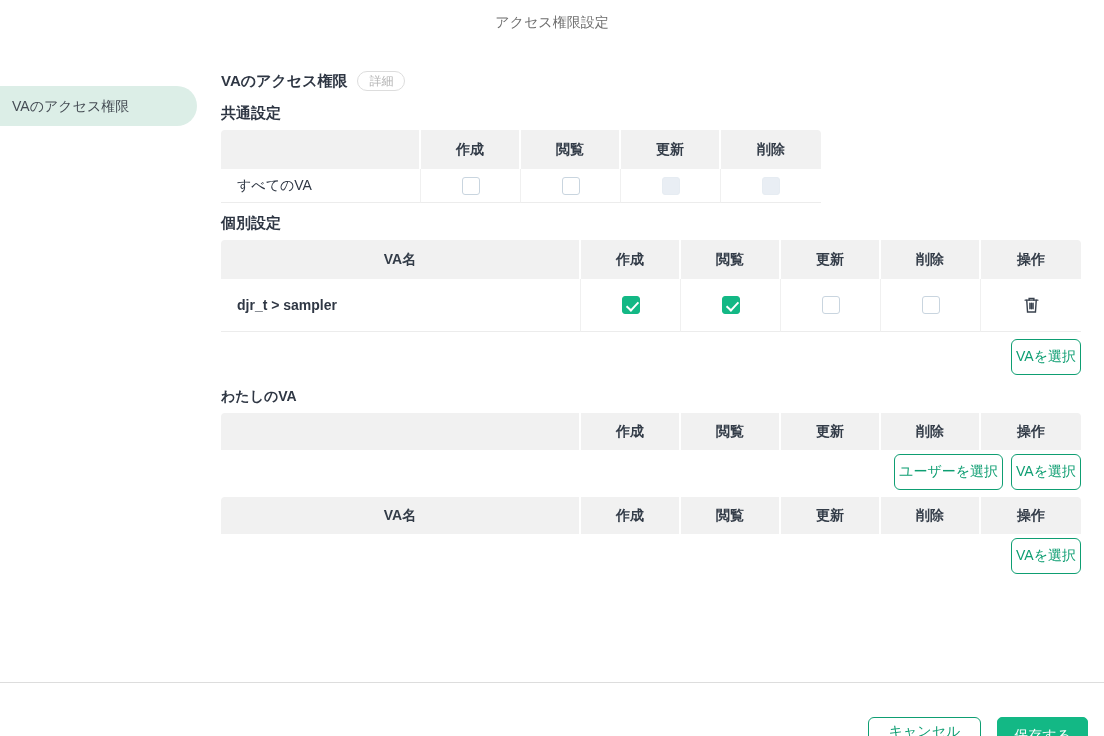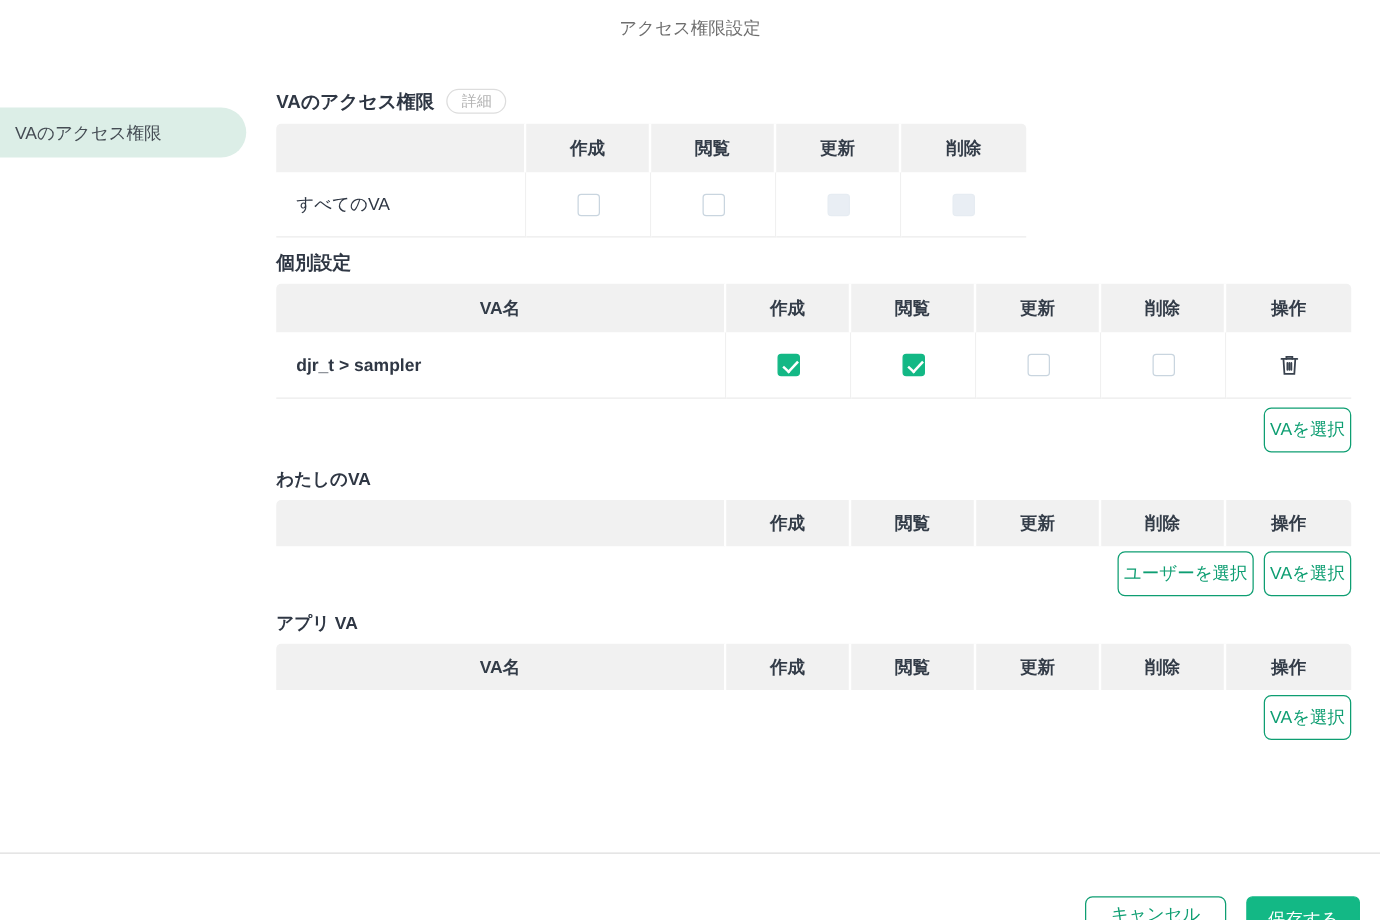--- a/index.html
+++ b/index.html
@@ -40,21 +40,21 @@
   th {
     background:#f1f1f1; font-size:14px; font-weight:700; color:#333c48;
     height:39px; text-align:center; border-right:2px solid #fff;
   }
   th:last-child { border-right:none; }
   th.first-col { border-top-left-radius:4px; }
   th.last-col { border-top-right-radius:4px; }
   td {
     background:#fff; font-size:14px; color:#2f3744; text-align:center;
     border-bottom:1px solid #ececec; border-right:1px solid #f0f0f0;
-    height:52px; vertical-align:middle;
+    height:34px; vertical-align:middle;
   }
   td:last-child { border-right:none; }
   td.name-cell { text-align:left; padding-left:16px; }
   tr.tall td { height:53px; }
   .row-name { font-weight:700; }
   
   .cb {
     display:inline-block; width:18px; height:18px; border-radius:3px;
     vertical-align:middle; position:relative;
   }
@@ -102,20 +102,21 @@
   <div class="side-item active">VAのアクセス権限</div>
 </div>
 
 <div class="main">
 
   <div class="title-row">
     <span class="main-title">VAのアクセス権限</span>
     <span class="badge">詳細</span>
   </div>
 
+  <h3 class="section mt-common">共通設定</h3>
 
   <table class="mt-table">
     <colgroup>
         <col style="width:200px">
         <col style="width:100px">
         <col style="width:100px">
         <col style="width:100px">
         <col style="width:100px">
       </colgroup>
     <thead>
@@ -208,21 +209,20 @@
         <th class="last-col" style="height:37px">操作</th>
       </tr>
     </thead>
   </table>
 
   <div class="btn-row" style="margin-top:4px">
     <button class="btn-outline">ユーザーを選択</button>
     <button class="btn-outline">VAを選択</button>
   </div>
 
-  <h4 class="subsection" style="margin-top:13px">アプリ VA</h4>
 
   <table class="mt-table">
     <colgroup>
         <col style="width:360px">
         <col style="width:100px">
         <col style="width:100px">
         <col style="width:100px">
         <col style="width:100px">
         <col style="width:100px">
       </colgroup>

